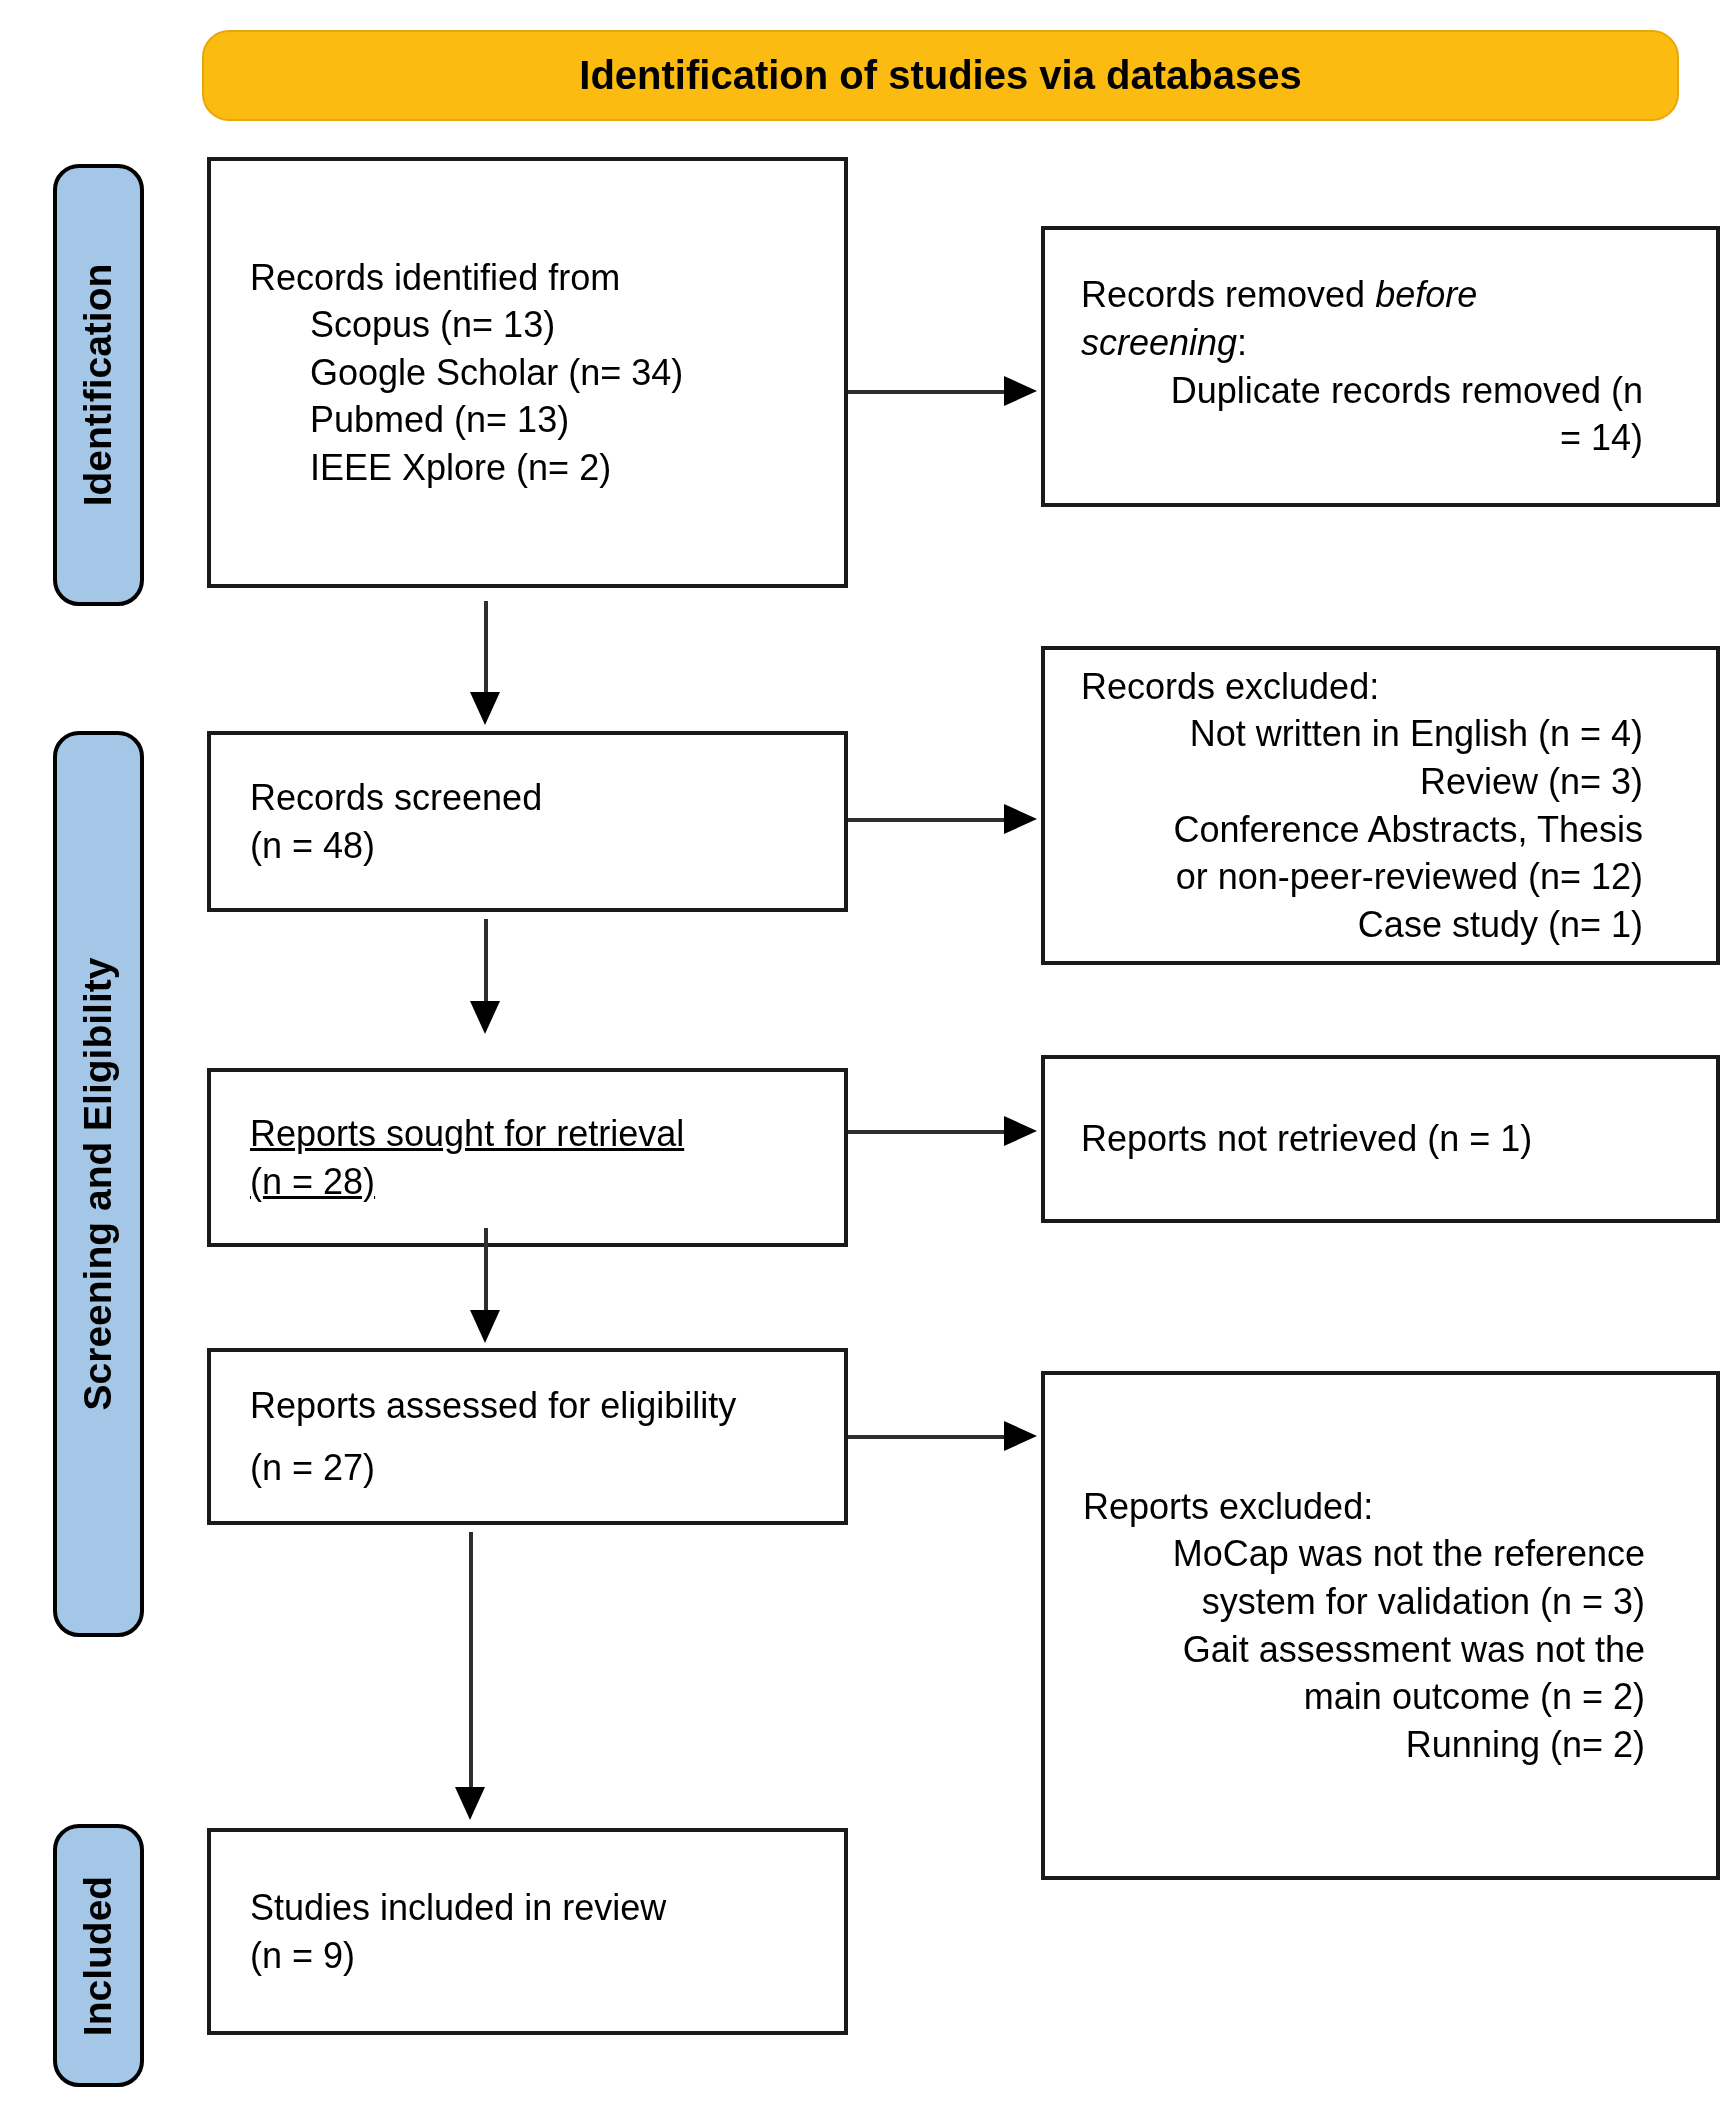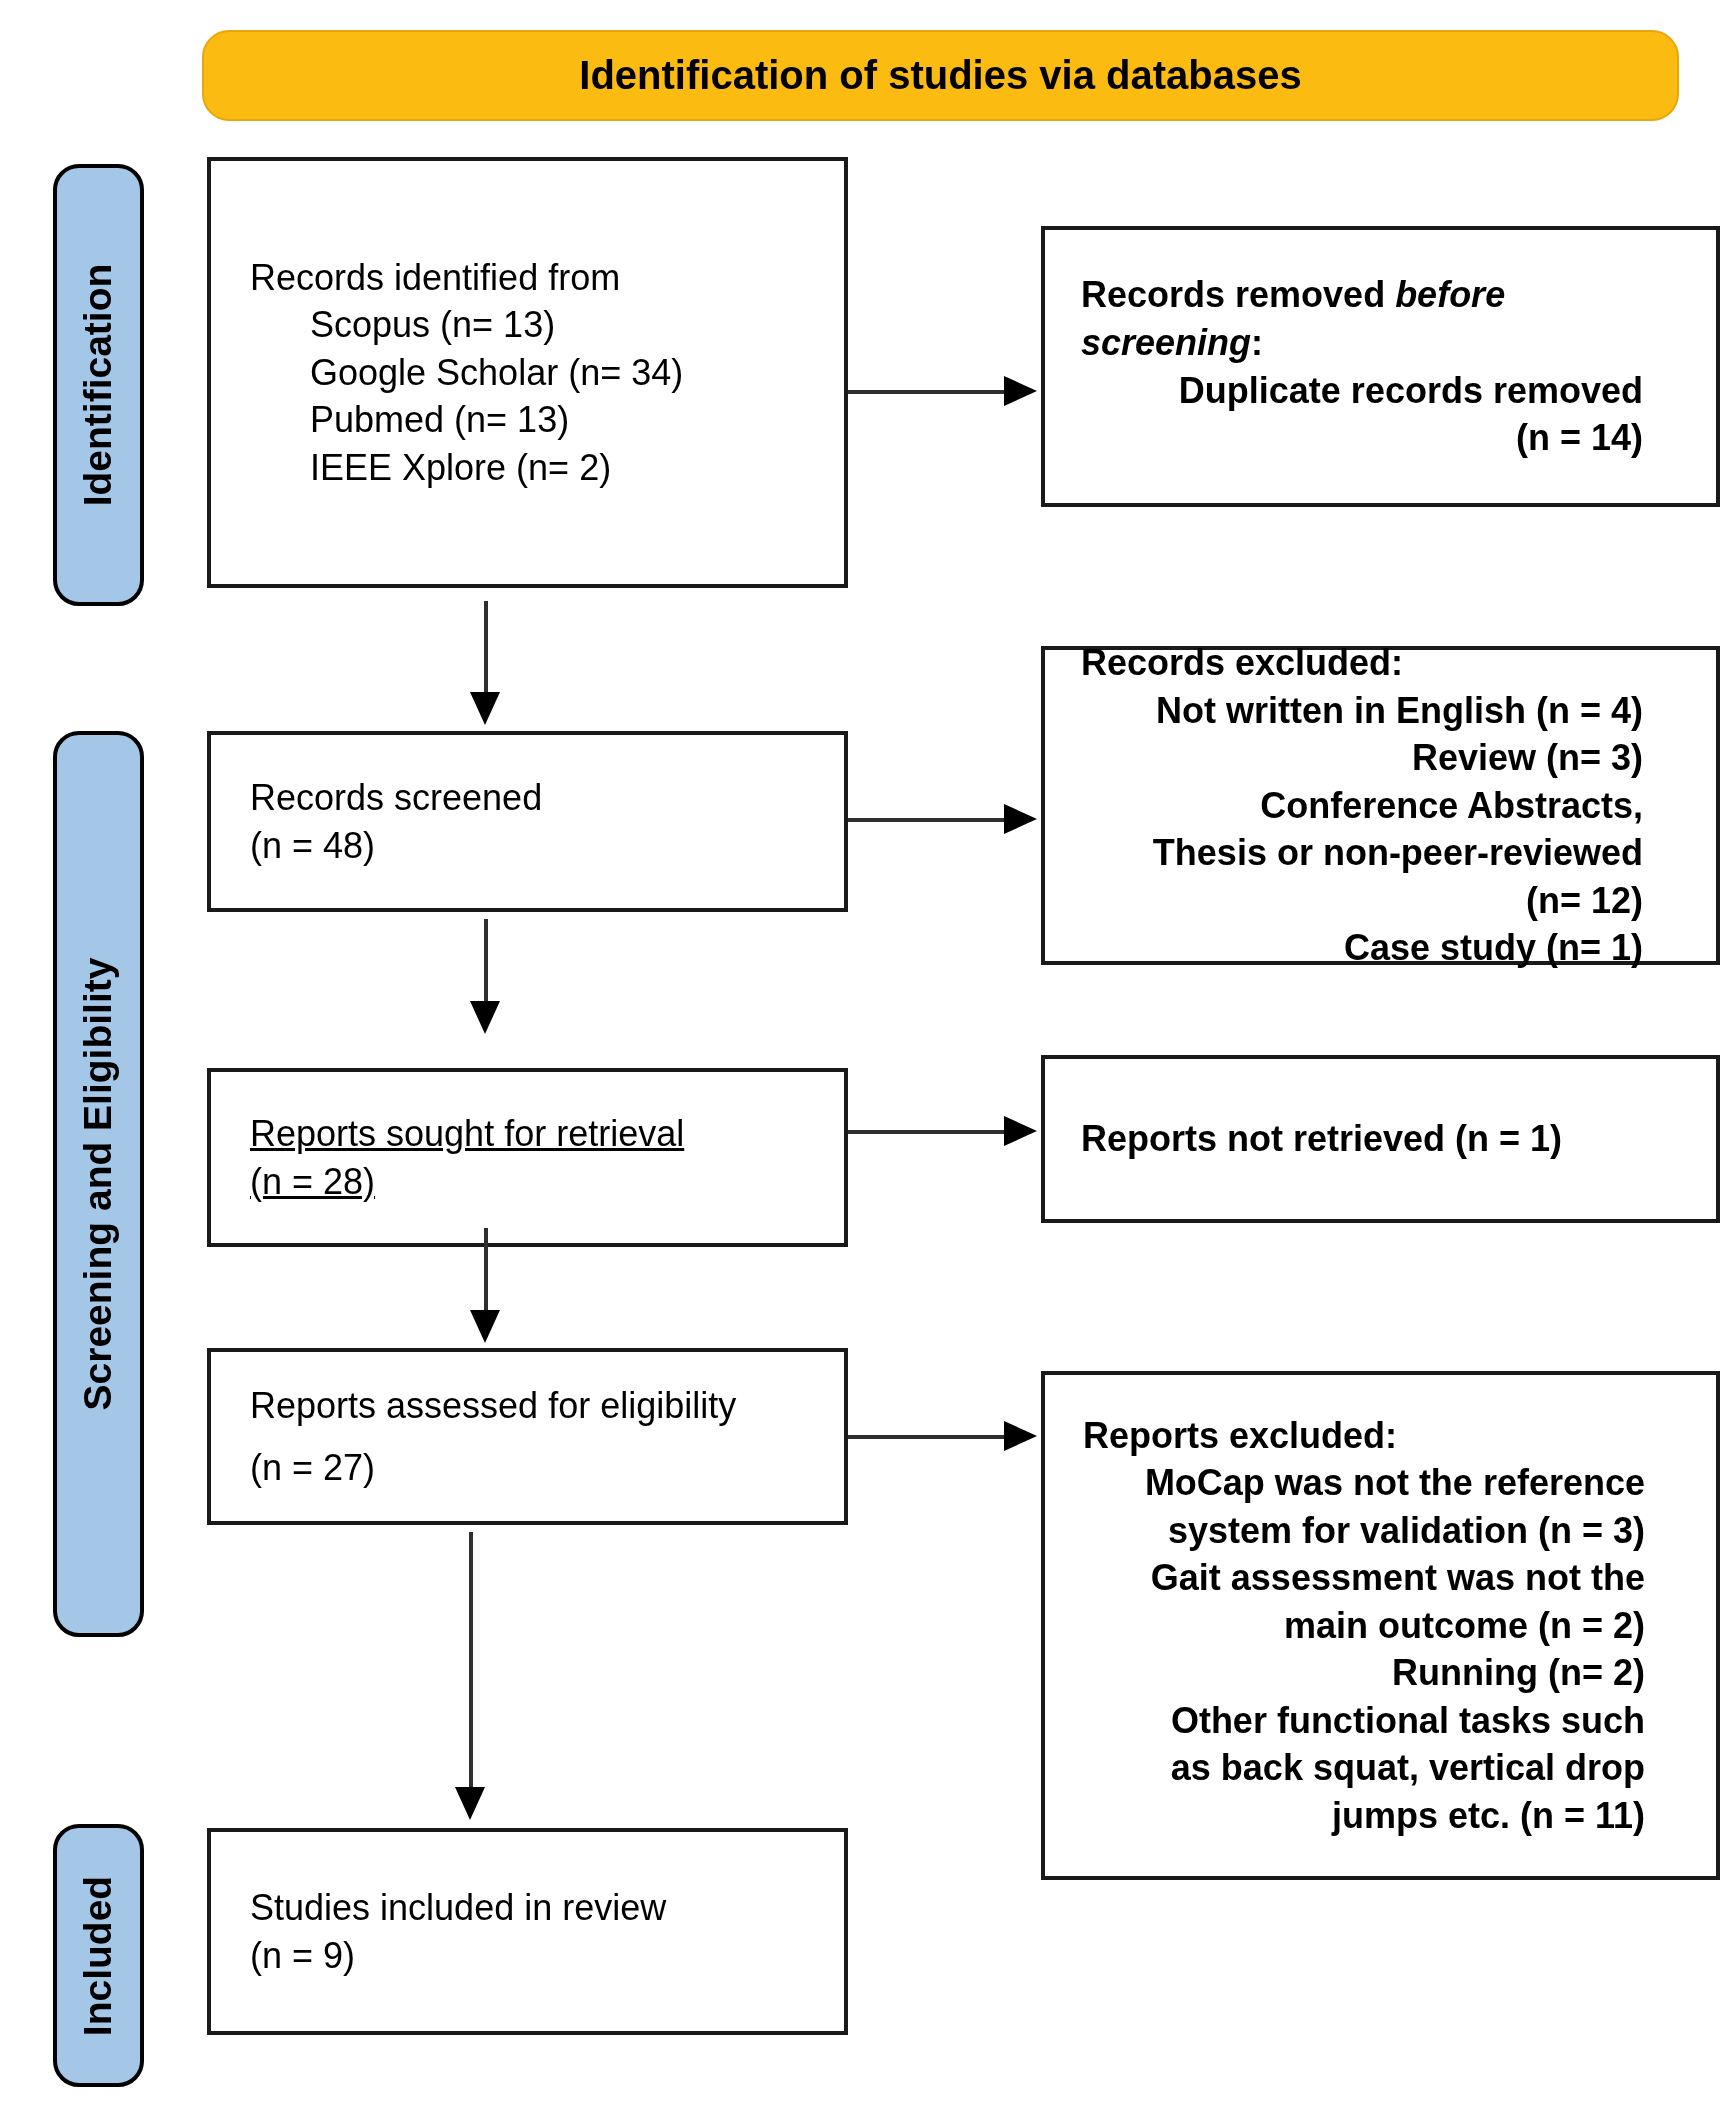--- a/index.html
+++ b/index.html
@@ -27,21 +27,21 @@
   .stage-1{top:164px;height:442px;}
   .stage-2{top:731px;height:906px;}
   .stage-3{top:1824px;height:263px;}
   
   .box{
     position:absolute;background:#fff;border:4.4px solid #1a1a1a;box-sizing:border-box;
     display:flex;flex-direction:column;justify-content:center;
     font-size:36px;line-height:1.32;
   }
   .lbox{left:207px;width:641px;padding:6.3px 19px 6.3px 39px;}
-  .rbox{left:1041px;width:679px;padding:6.3px 19px 6.3px 36px;font-weight:bold;}
+  .rbox{left:1041px;width:679px;padding:6.3px 19px 6.3px 36px;}
   .box-identified{top:157px;height:431px;}
   .box-screened{top:731px;height:181px;}
   .box-sought{top:1068px;height:179px;text-decoration:underline;}
   .box-assessed{top:1348px;height:177px;gap:14px;}
   .box-included{top:1828px;height:207px;}
   .box-removed{top:226px;height:281px;}
   .box-rexcluded{top:646px;height:319px;}
   .box-notretrieved{top:1055px;height:168px;}
   .box-repexcluded{top:1371px;height:509px;padding-left:38px;}
   .indent{padding-left:60px;}
@@ -128,21 +128,20 @@
 
 <div class="box rbox box-notretrieved">
   <div>Reports not retrieved (n = 1)</div>
 </div>
 
 <div class="box rbox box-repexcluded">
   <div>Reports excluded:</div>
   <div class="indent maxw-item">MoCap was not the reference system for validation (n = 3)</div>
   <div class="indent maxw-item">Gait assessment was not the main outcome (n = 2)</div>
   <div class="indent maxw-item">Running (n= 2)</div>
-  <div class="indent maxw-item">Other functional tasks such as back squat, vertical drop jumps etc. (n = 11)</div>
 </div>
 
 <div class="harrow h1"></div>
 <div class="harrow h2"></div>
 <div class="harrow h3"></div>
 <div class="harrow h4"></div>
 <div class="varrow v1"></div>
 <div class="varrow v2"></div>
 <div class="varrow v3"></div>
 <div class="varrow v4"></div>

